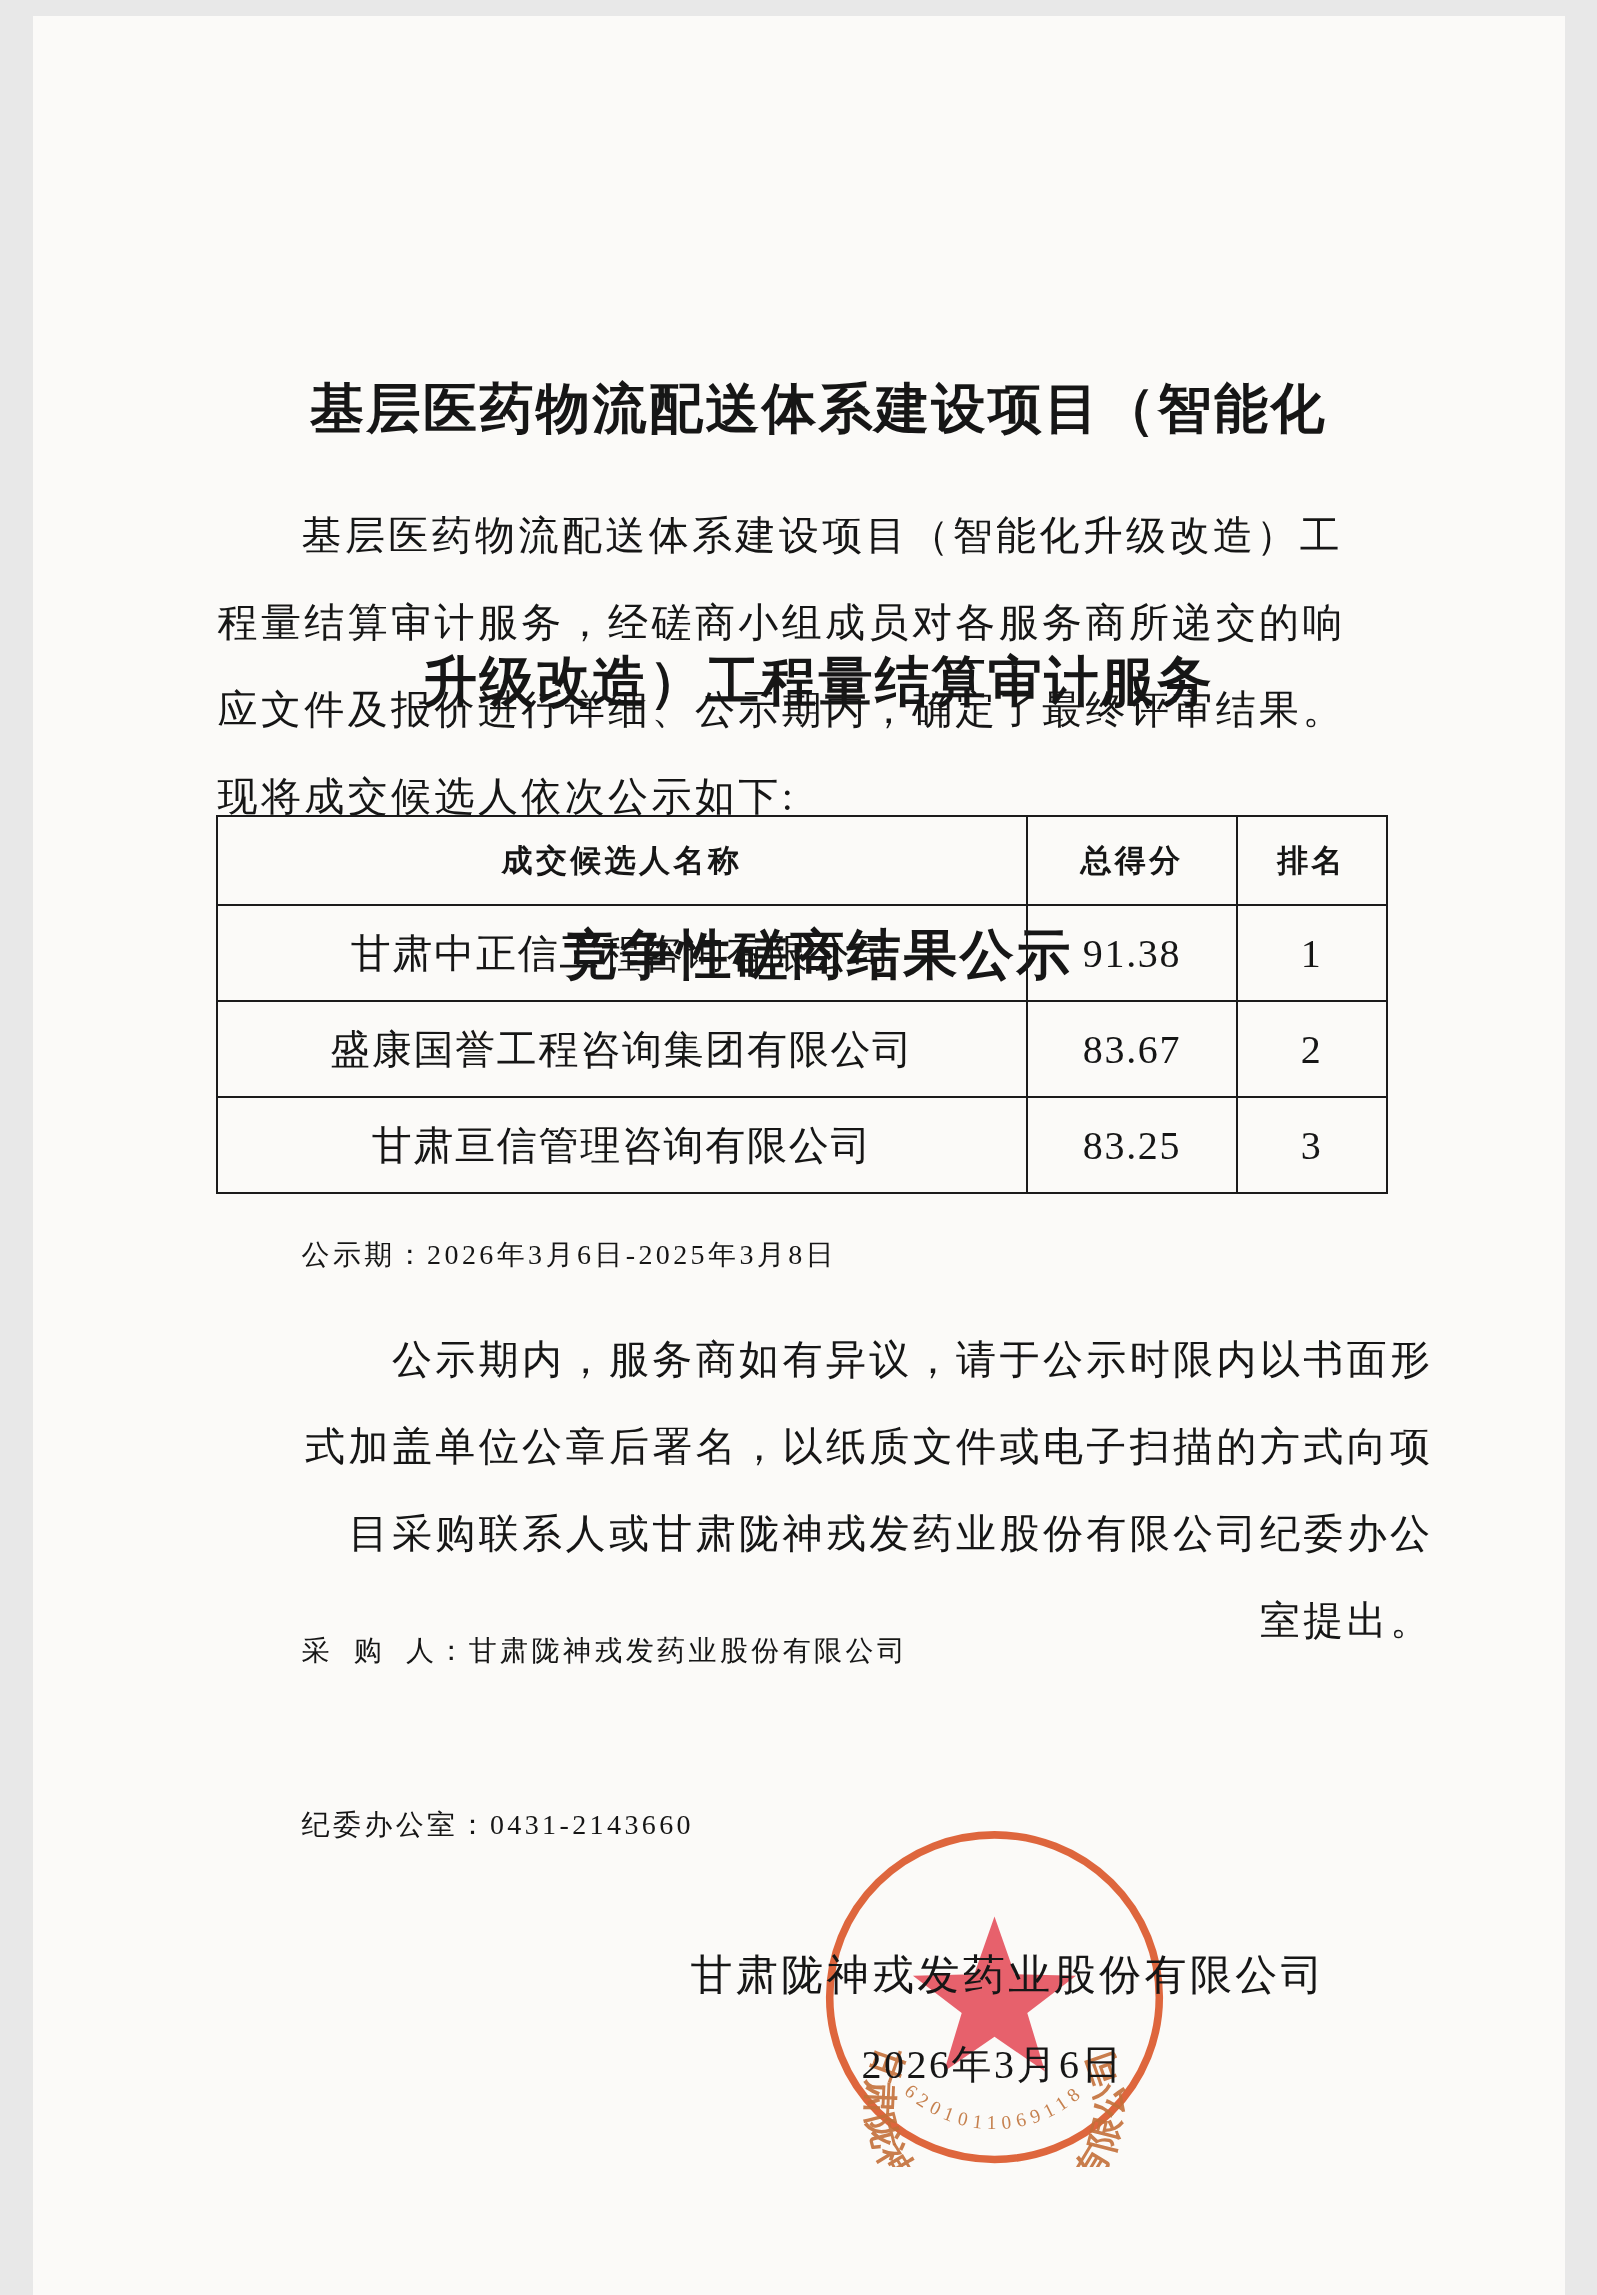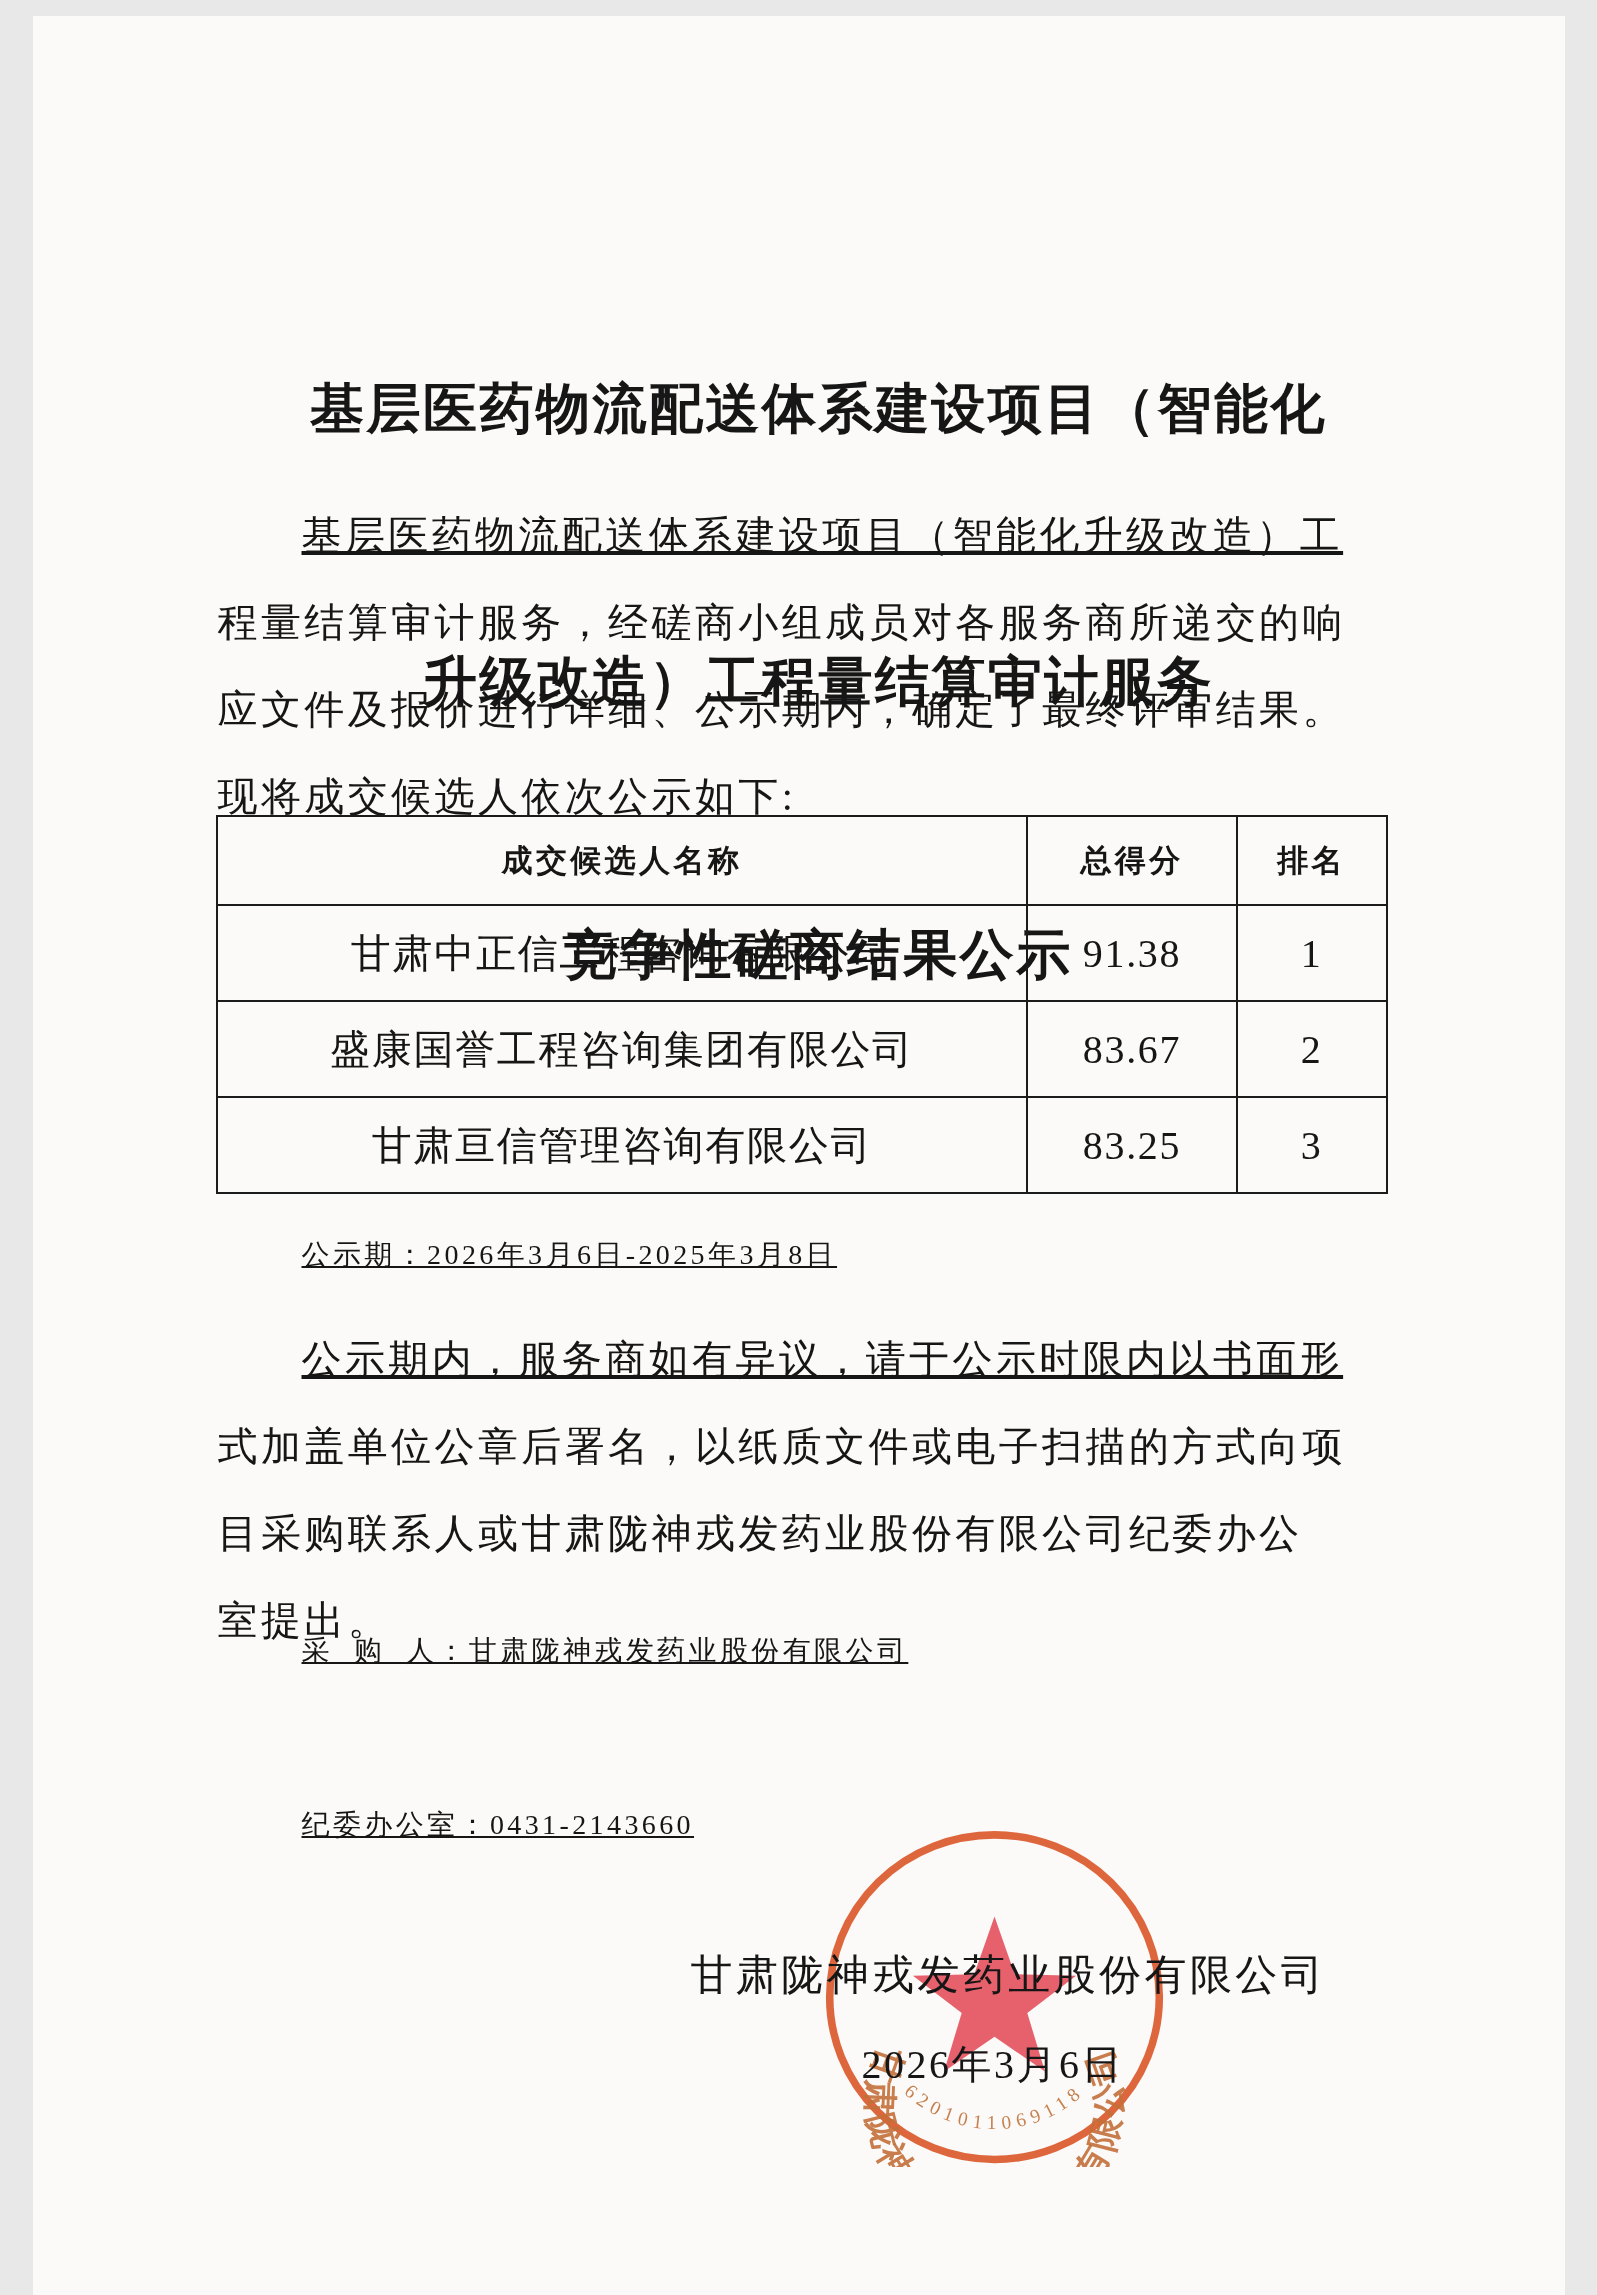--- a/index.html
+++ b/index.html
@@ -16,21 +16,21 @@
     position:absolute;top:166px;left:193px;width:1186px;
     font-size:54px;font-weight:bold;line-height:91px;
     letter-spacing:2.5px;text-align:center;white-space:pre;
   }
   .doc-title .t-line{display:block;}
   .body-line{
     position:absolute;left:185px;width:1209px;
     font-size:28px;line-height:52px;letter-spacing:3.4px;
     white-space:pre;
   }
-  .indent{padding-left:84px;text-decoration:underline;}
+  .indent{padding-left:84px;}
   .para{position:absolute;left:185px;width:1216px;font-size:40px;
         line-height:87px;letter-spacing:3.4px;}
   .para .p-line{display:block;white-space:pre;}
   .para .p-line.indent{padding-left:84px;}
   table.result{
     position:absolute;top:799px;left:183px;width:1172px;
     border-collapse:collapse;table-layout:fixed;
     font-size:40px;letter-spacing:1.7px;
   }
   table.result td{
@@ -104,21 +104,21 @@
     <tr>
       <td class="cell">甘肃亘信管理咨询有限公司</td>
       <td class="cell">83.25</td>
       <td class="cell">3</td>
     </tr>
   </tbody>
     </table>
 
   <div class="body-line indent" style="top:1213px;">公示期：2026年3月6日-2025年3月8日</div>
 
-  <div class="para" style="top:1300px;">
+  <div class="para" style="top:1300px;text-align:right;">
     <span class="p-line indent">公示期内，服务商如有异议，请于公示时限内以书面形</span>
     <span class="p-line">式加盖单位公章后署名，以纸质文件或电子扫描的方式向项</span>
     <span class="p-line">目采购联系人或甘肃陇神戎发药业股份有限公司纪委办公</span>
     <span class="p-line">室提出。</span>
   </div>
 
   <div class="body-line indent" style="top:1609px;">采  购  人：甘肃陇神戎发药业股份有限公司</div>
   <div class="body-line indent" style="top:1783px;">纪委办公室：0431-2143660</div>
 
   <div class="sig-company">甘肃陇神戎发药业股份有限公司</div>

